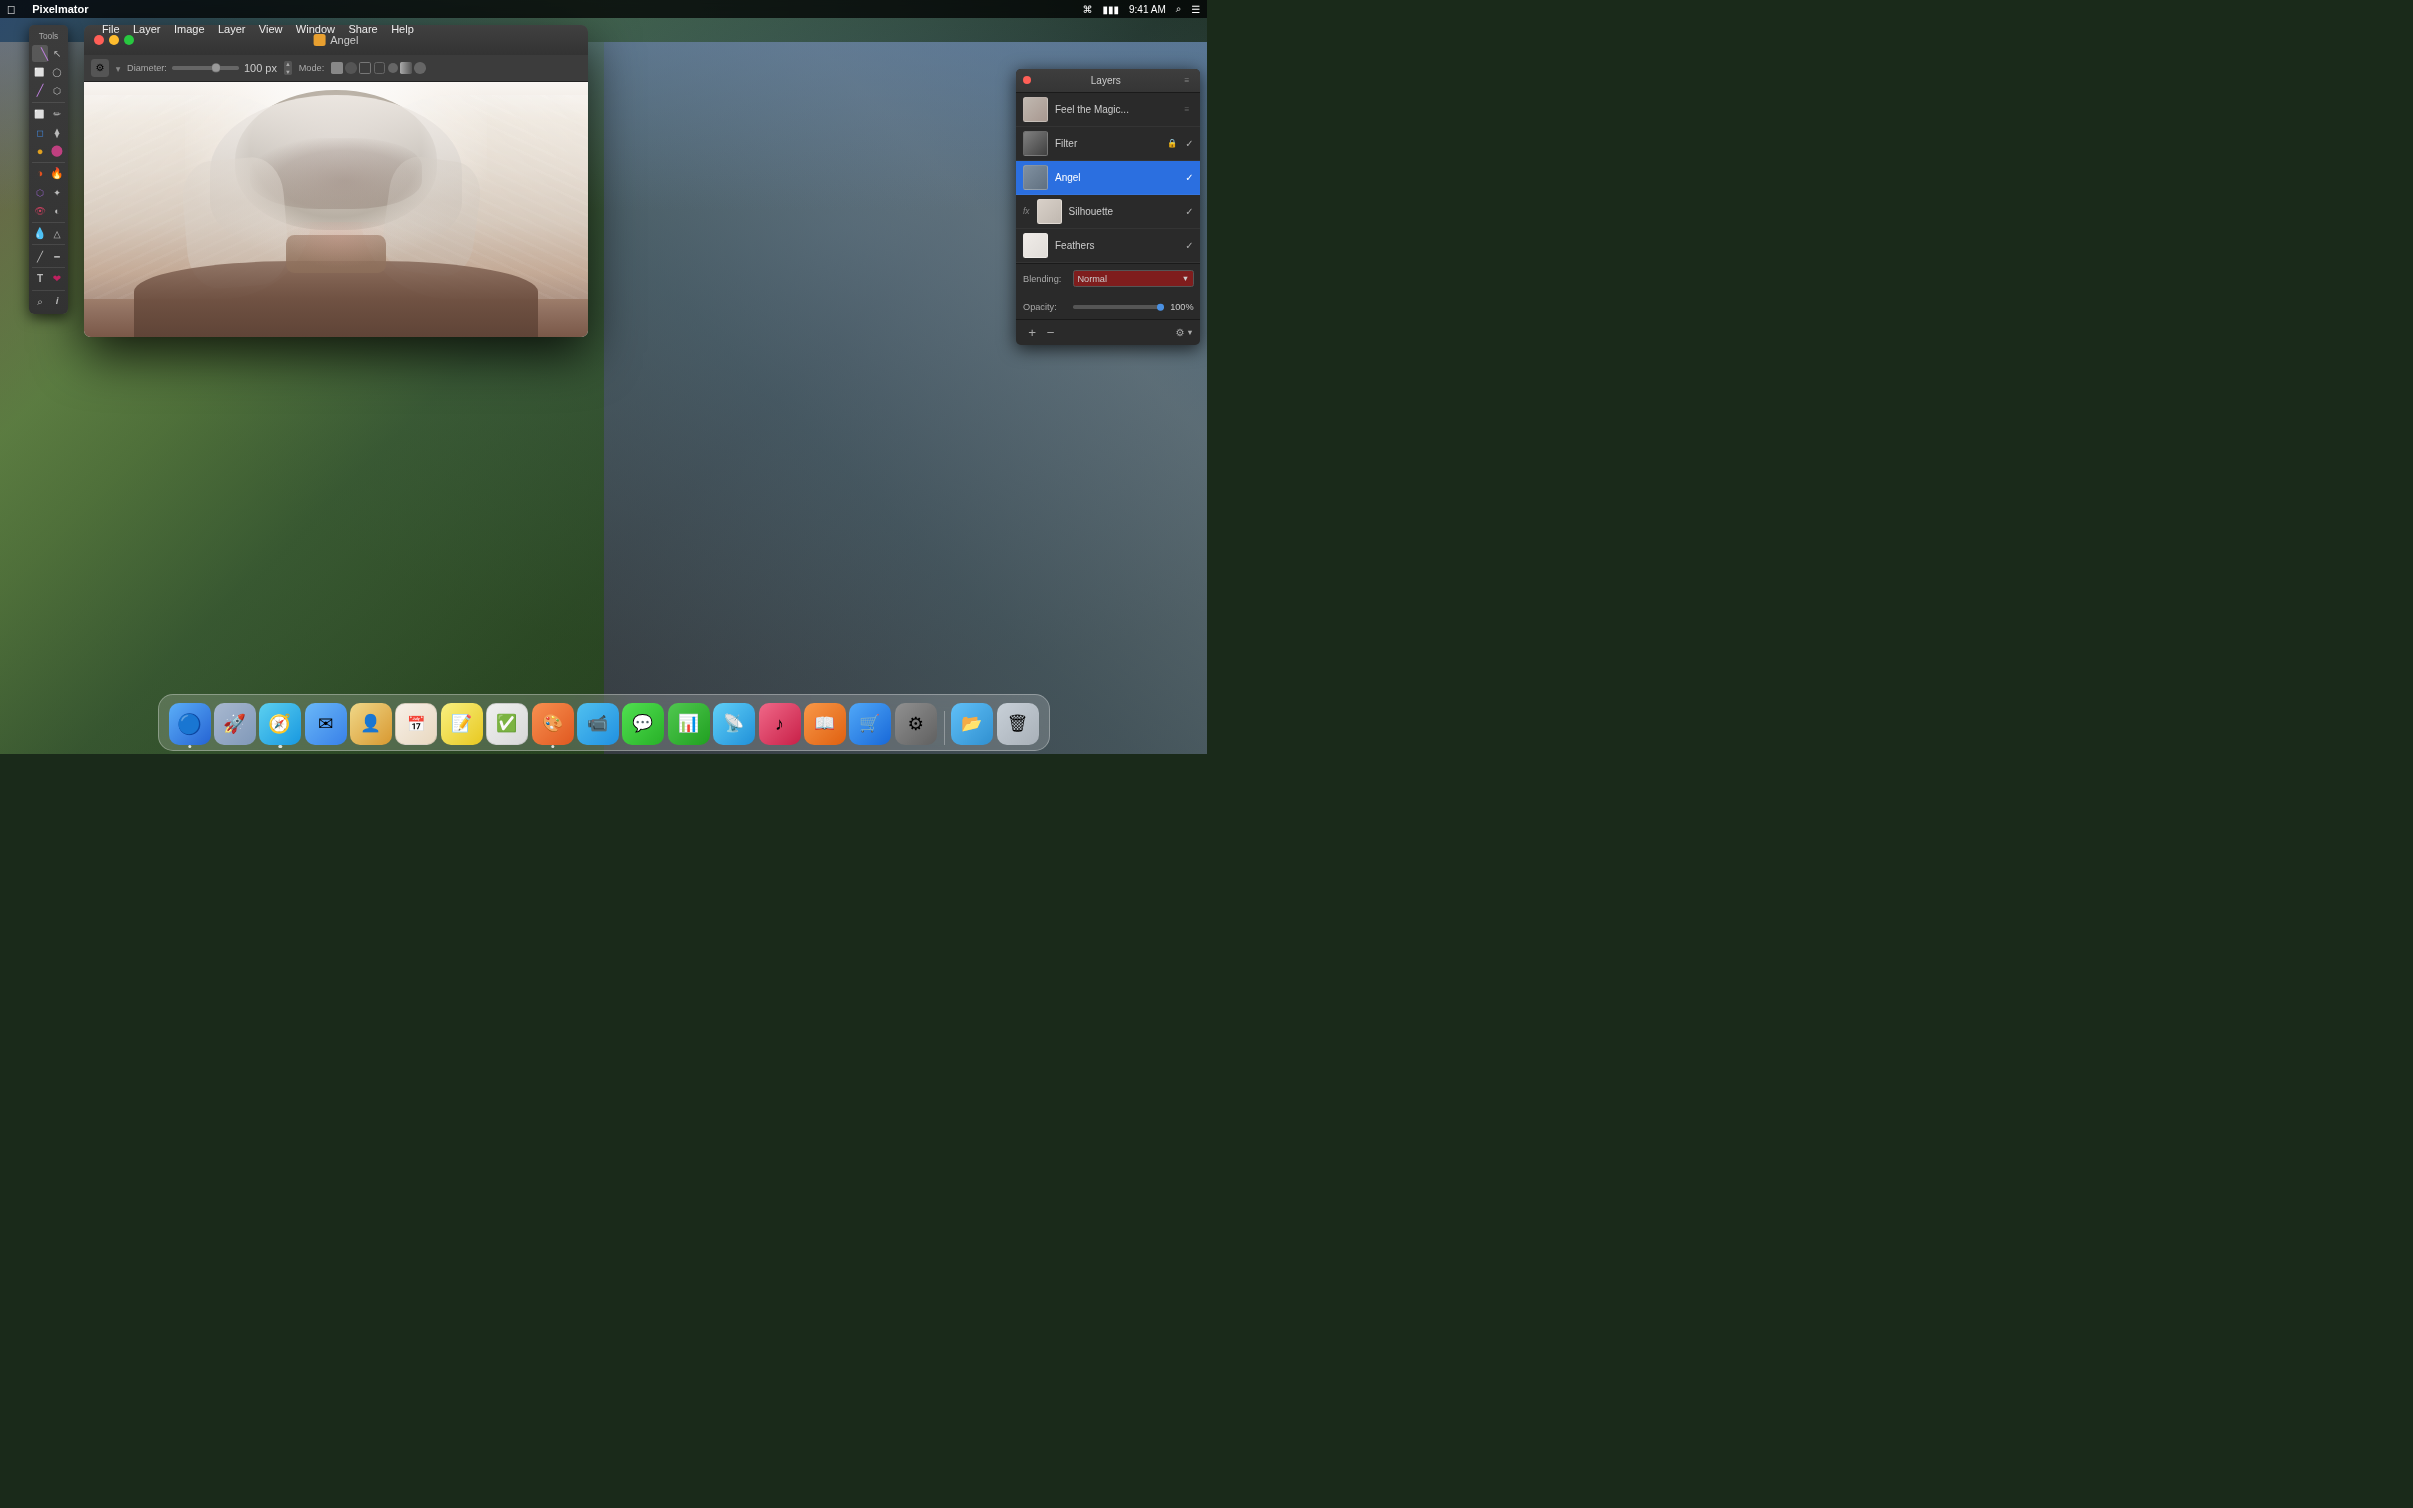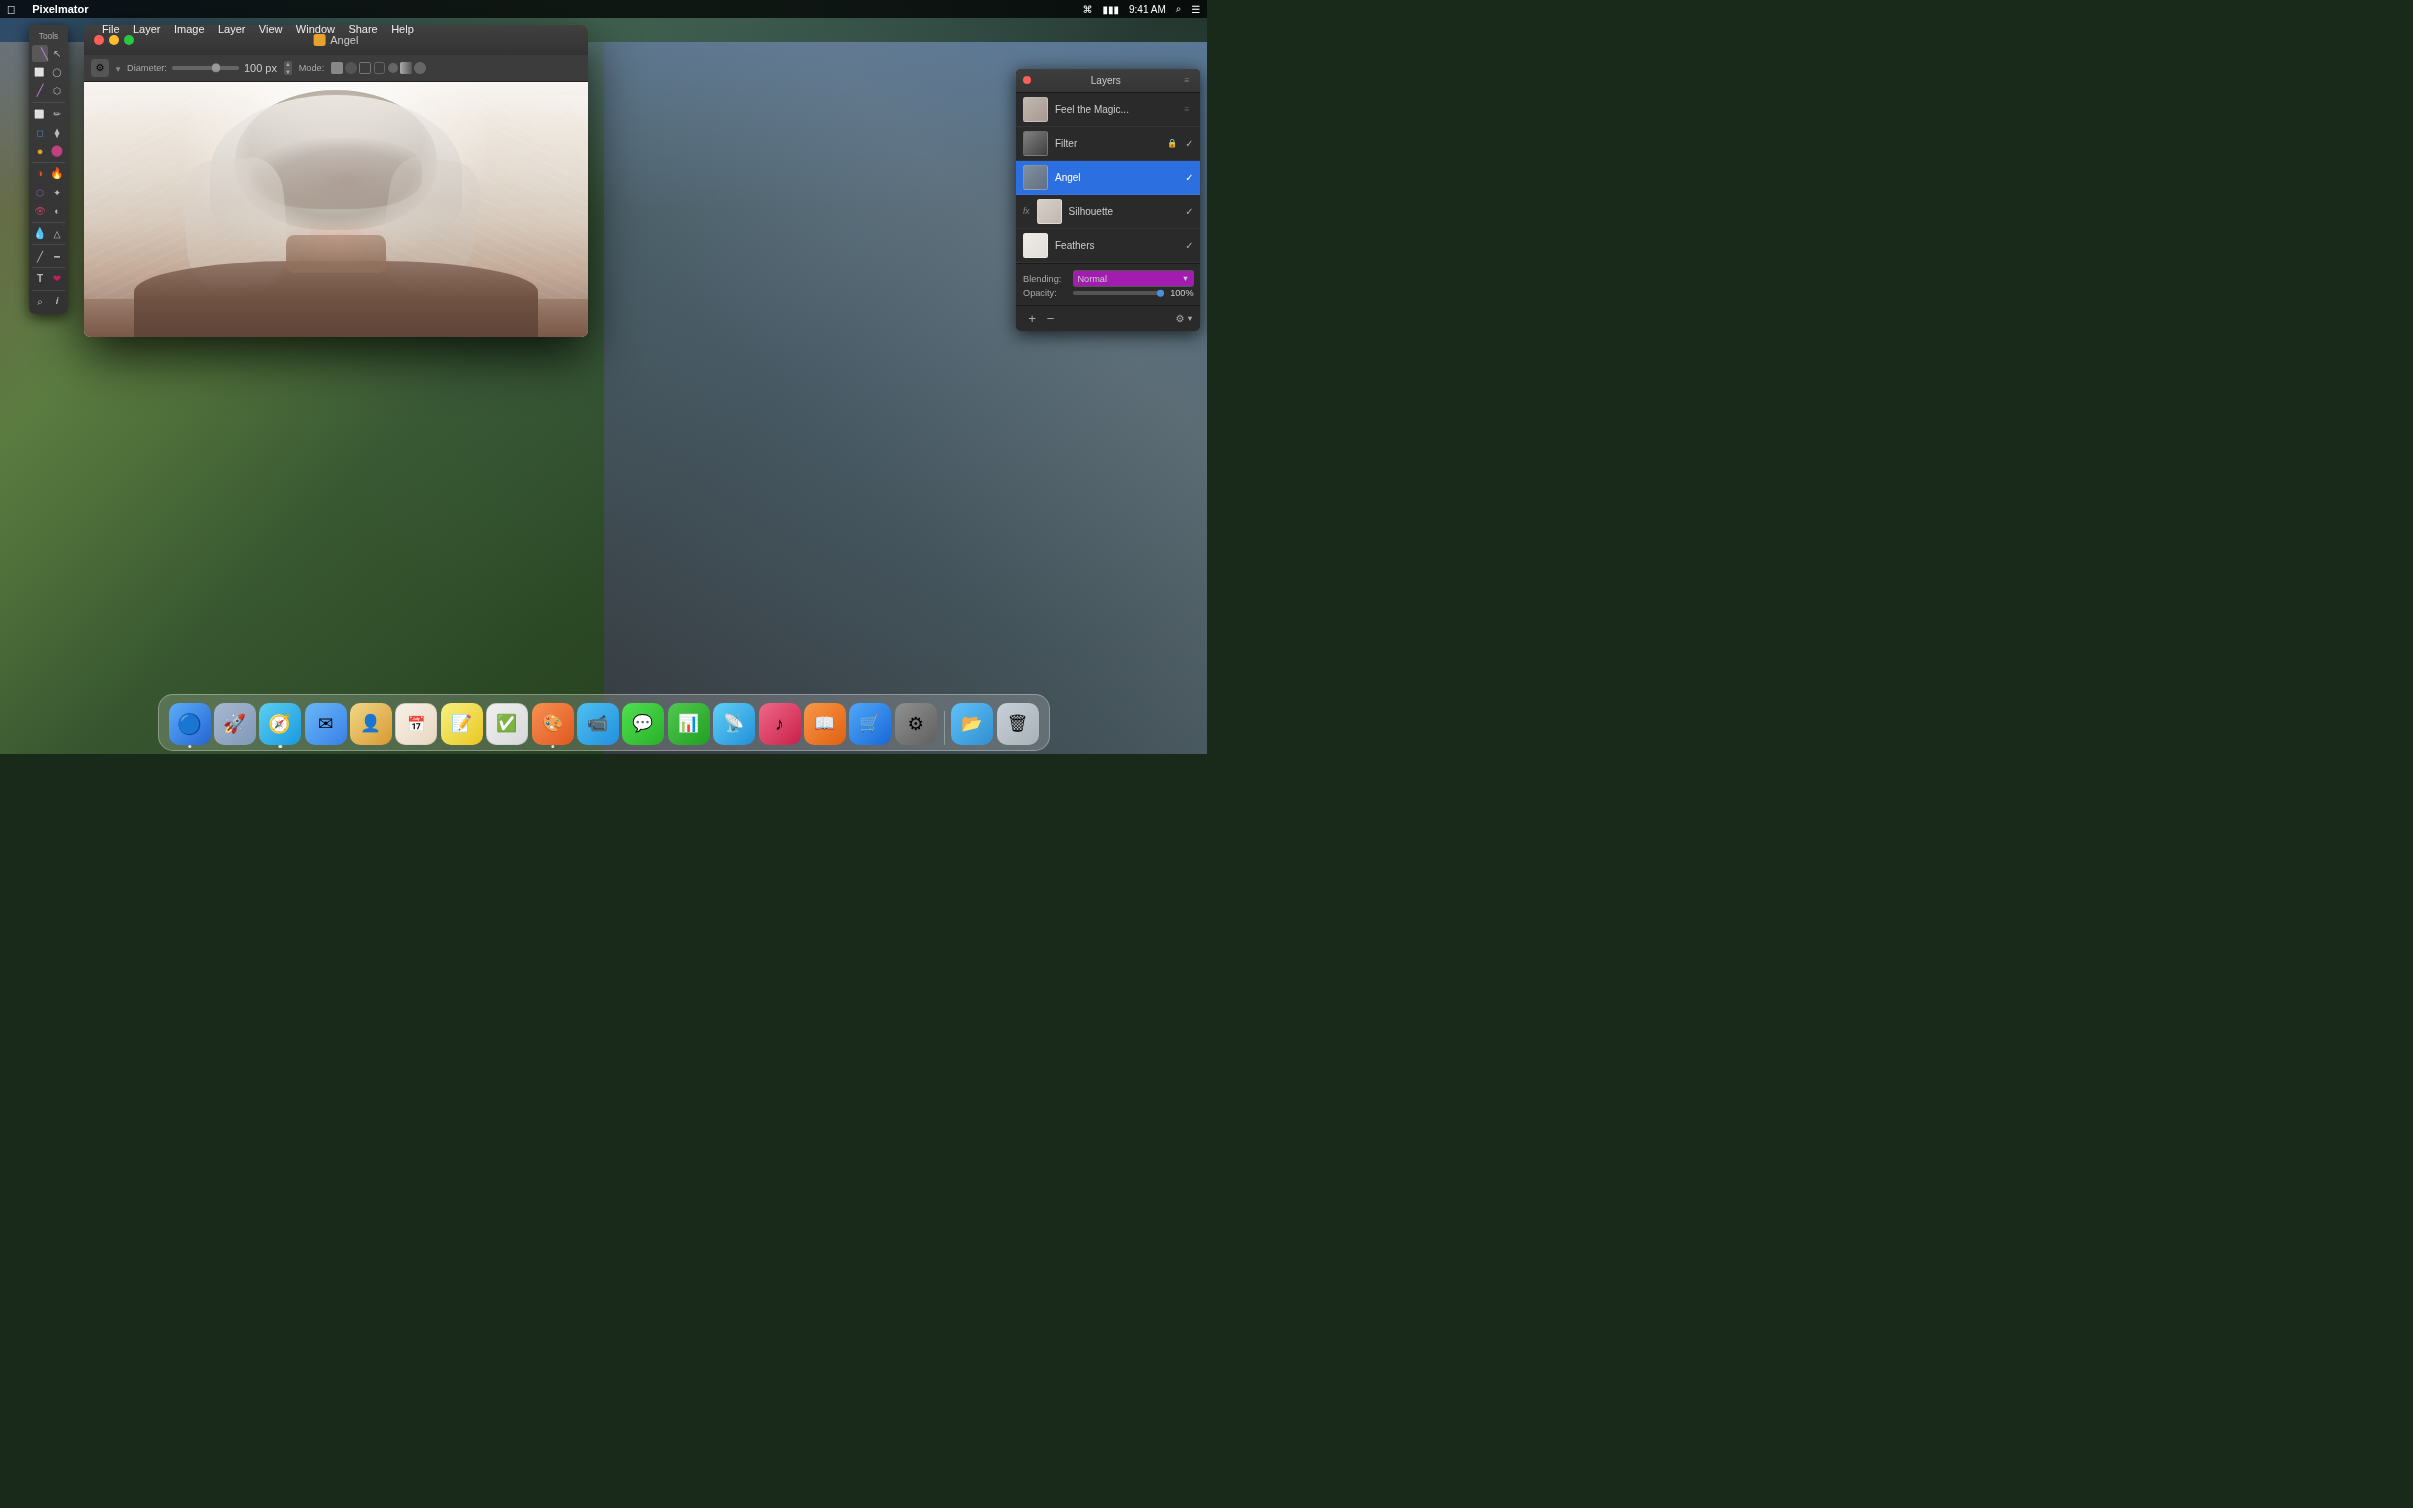--- a/index.html
+++ b/index.html
@@ -295,29 +295,29 @@
     }
 
     
     .layers-controls {
       padding: 6.7px;
       border-top: 0.8px solid #1a1a1a;
     }
     .blending-row {
       display: flex;
       align-items: center;
-      margin-bottom: 1px;
+      margin-bottom: 15px;
       font-size: 9.2px;
       color: #aaa;
     }
     .blending-label { width: 50px; }
     .blending-select {
       flex: 1;
       height: 17px;
-      background: #a21caf;
+      background: #7f1d1d;
       border: 0.8px solid #555;
       border-radius: 2.5px;
       color: #ccc;
       font-size: 9.2px;
       padding: 0 3.4px;
       cursor: pointer;
       display: flex;
       align-items: center;
       justify-content: space-between;
     }

